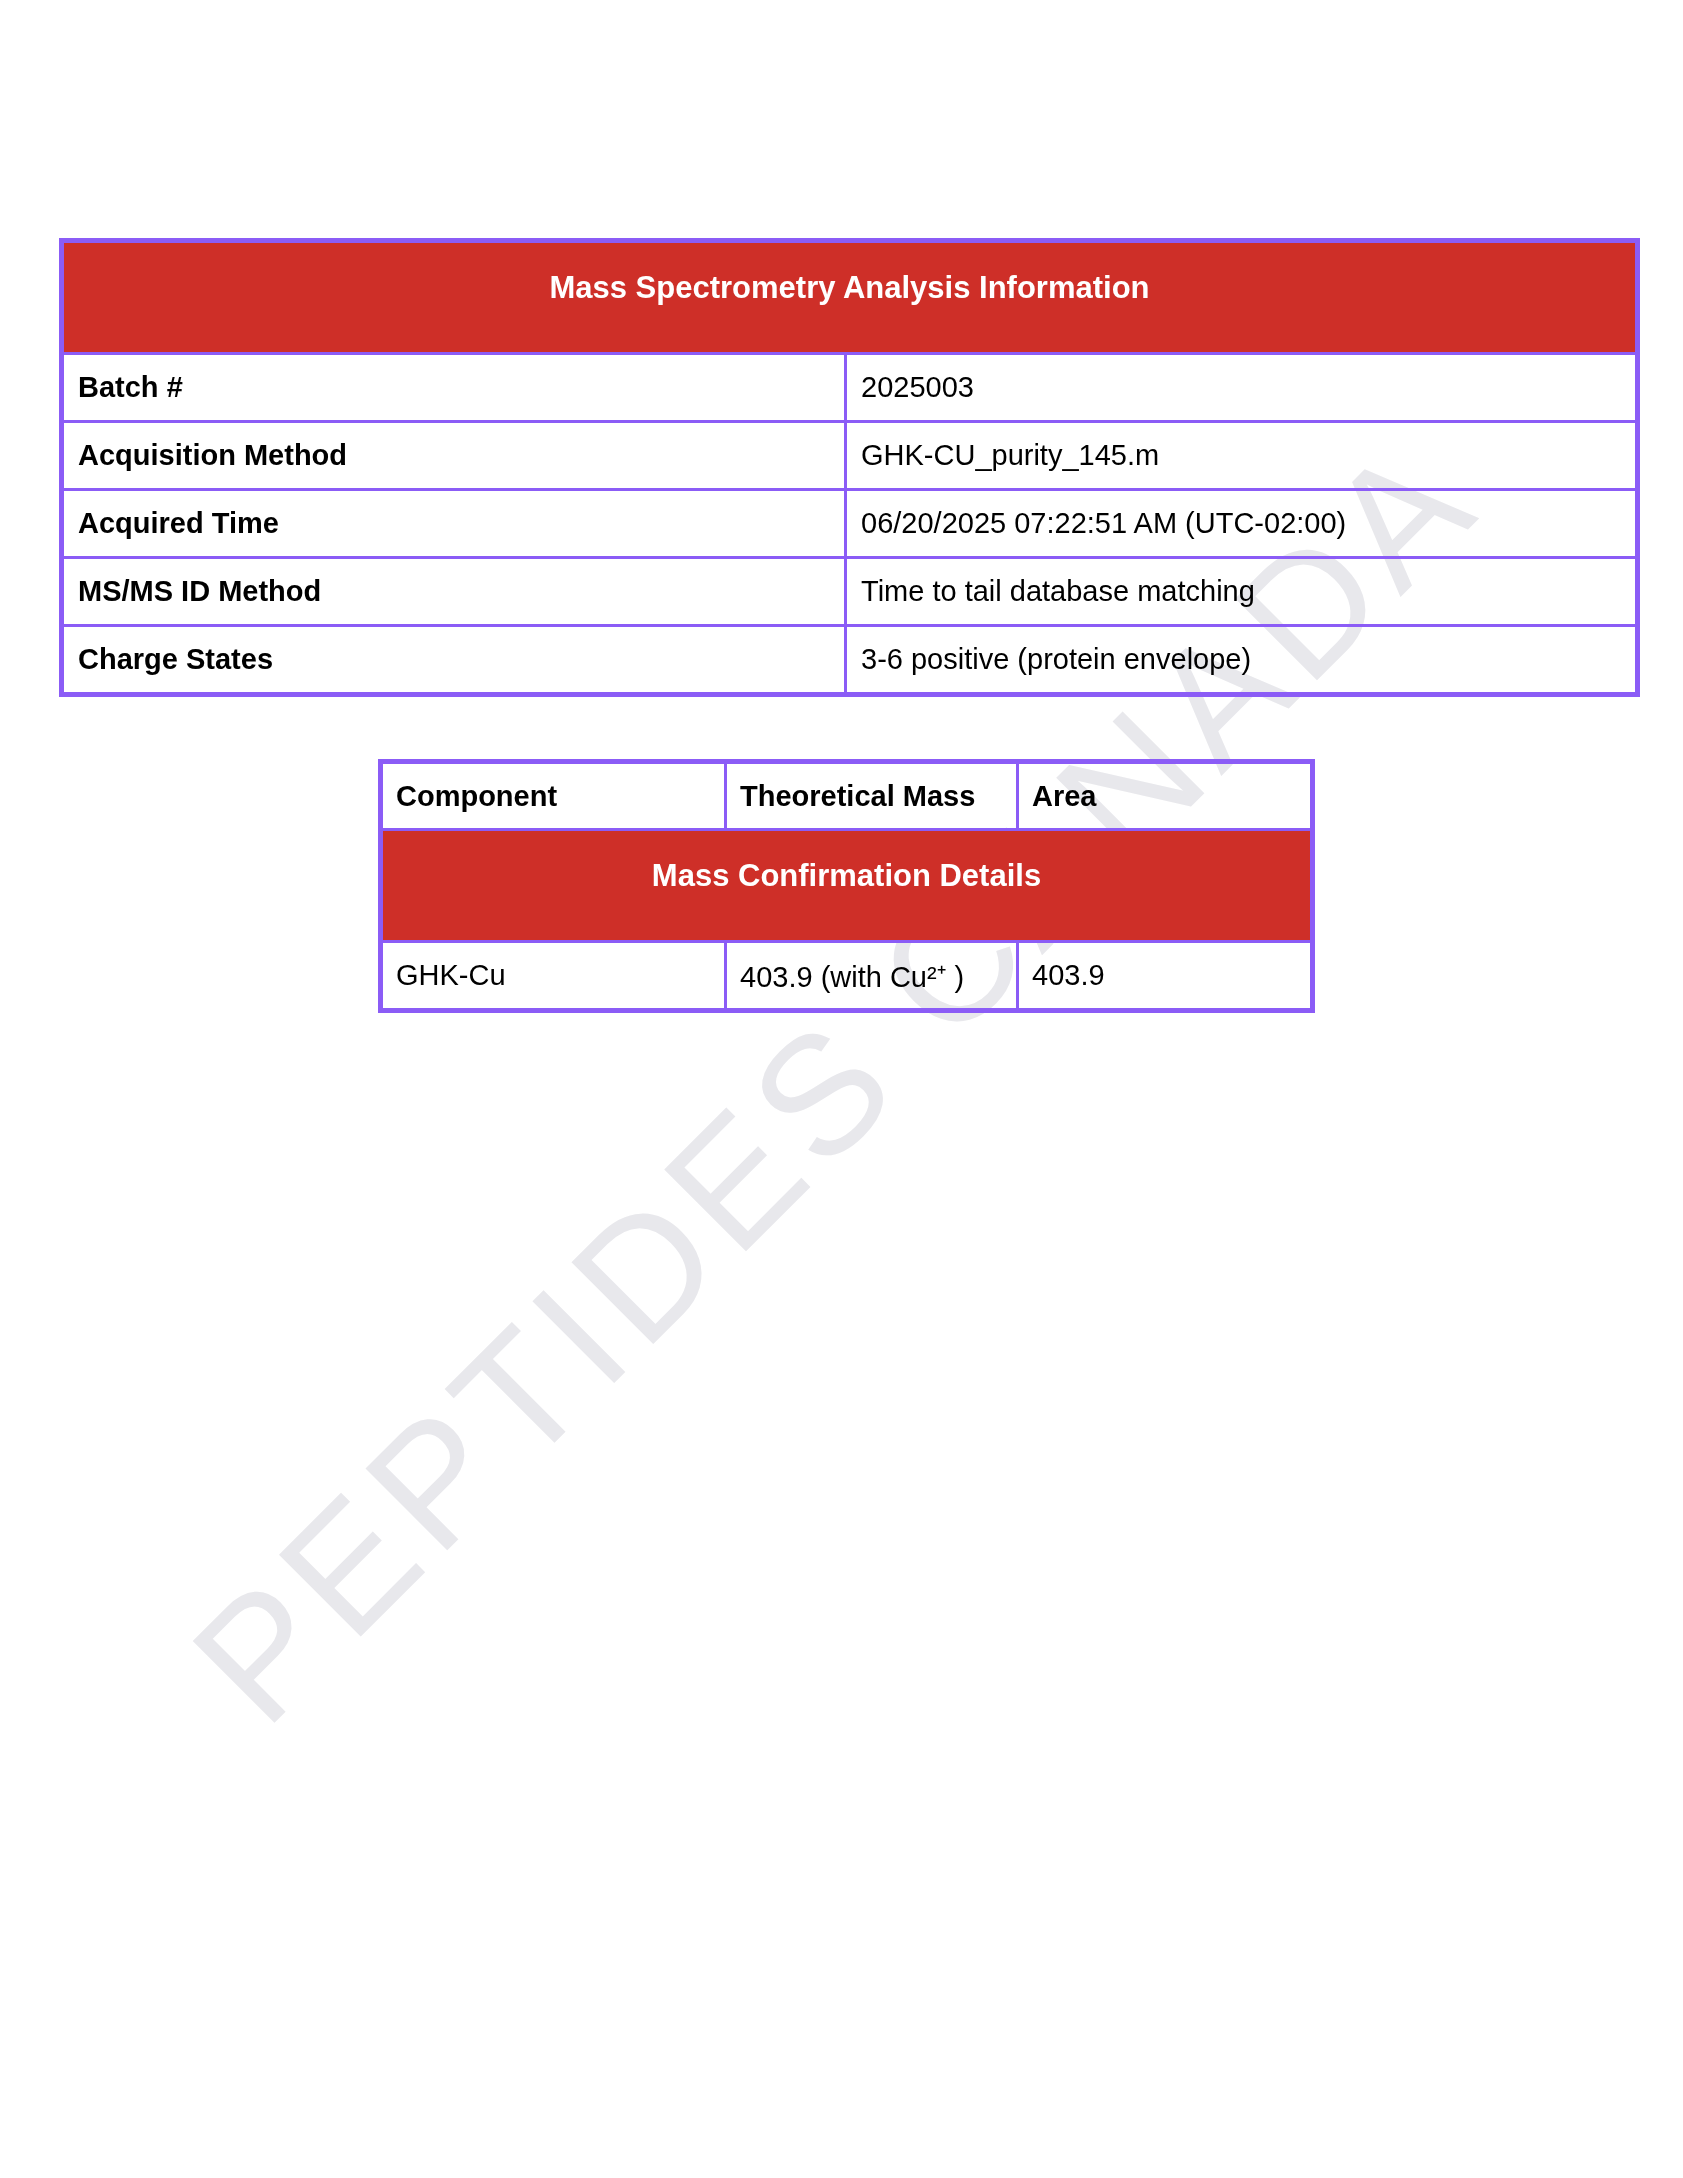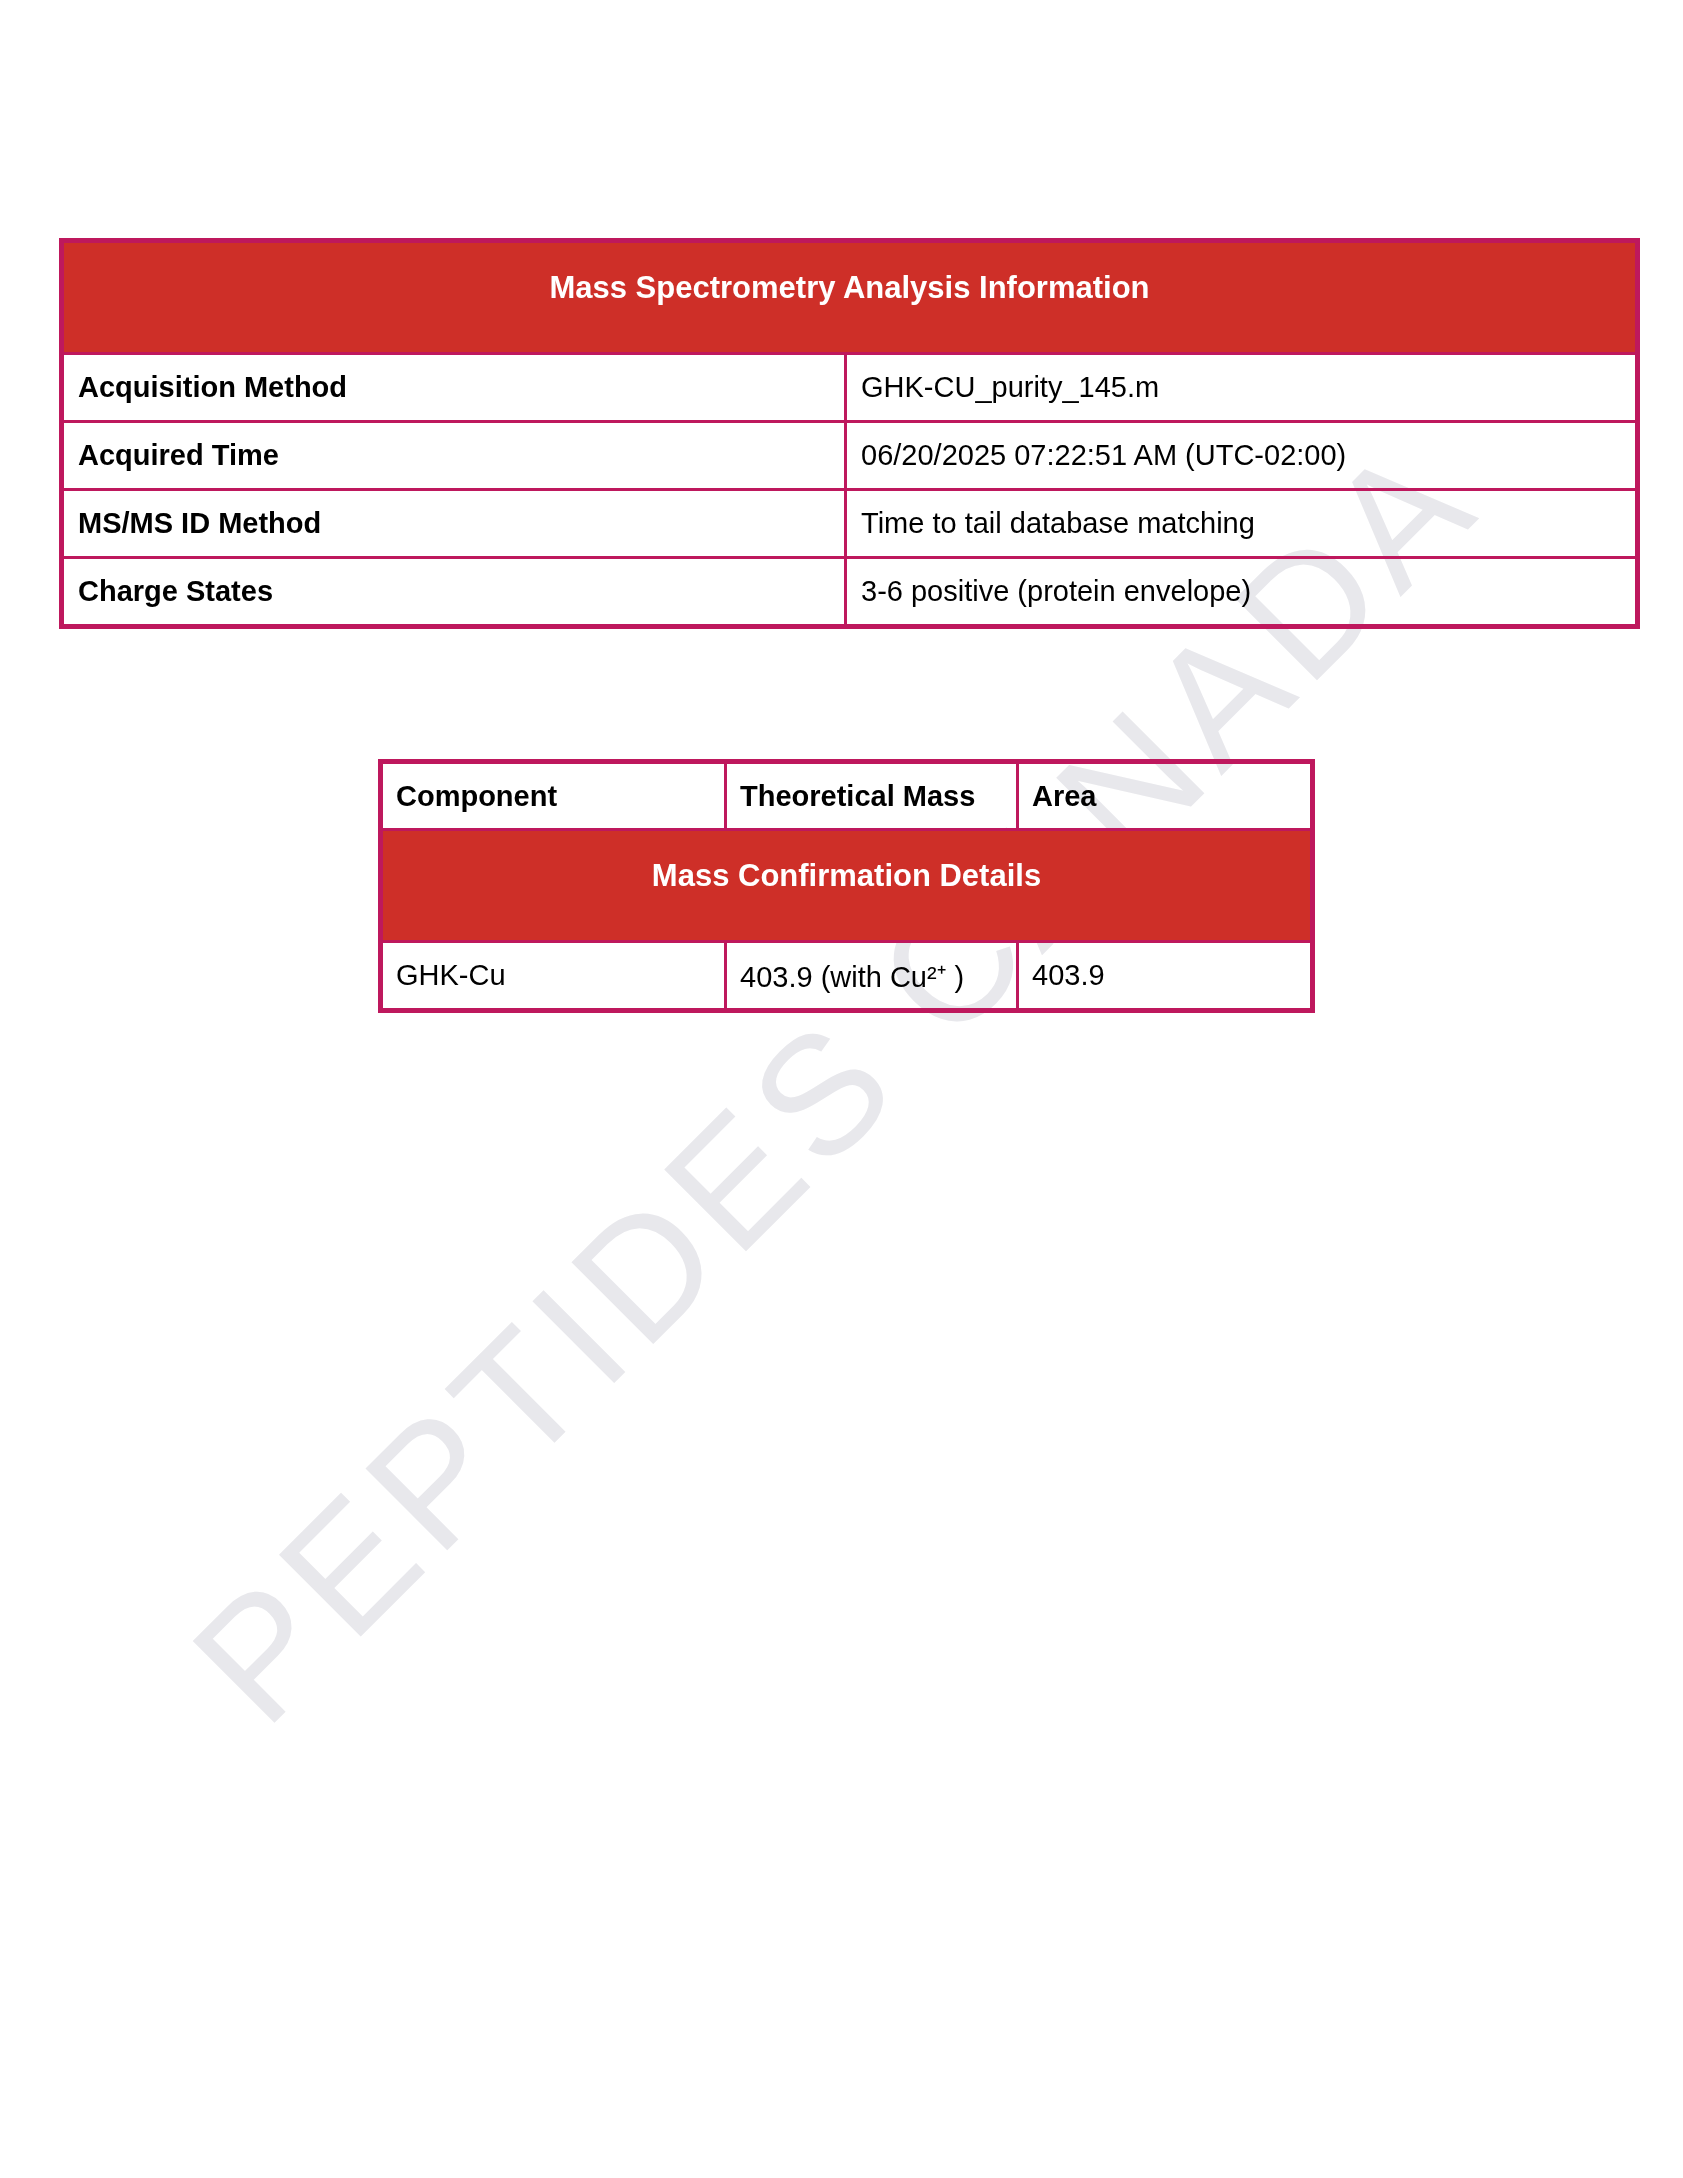--- a/index.html
+++ b/index.html
@@ -34,21 +34,21 @@
     pointer-events: none;
   }
 
   table {
     position: absolute;
     border-collapse: collapse;
     table-layout: fixed;
     z-index: 1;
   }
   table, th, td {
-    border: 3px solid #be185d;
+    border: 3px solid #8b5cf6;
   }
   table {
     border-width: 5px;
   }
 
   .analysis-table {
     left: 59px;
     top: 238px;
     width: 1576px;
   }
@@ -115,20 +115,24 @@
       <col style="width:784px">
       <col style="width:792px">
     </colgroup>
     <thead>
       <tr>
         <th class="red-title" colspan="2">Mass Spectrometry Analysis Information</th>
       </tr>
     </thead>
     <tbody>
       <tr>
+        <td class="row-label">Batch #</td>
+        <td class="row-value">2025003</td>
+      </tr>
+      <tr>
         <td class="row-label">Acquisition Method</td>
         <td class="row-value">GHK-CU_purity_145.m</td>
       </tr>
       <tr>
         <td class="row-label">Acquired Time</td>
         <td class="row-value">06/20/2025 07:22:51 AM (UTC-02:00)</td>
       </tr>
       <tr>
         <td class="row-label">MS/MS ID Method</td>
         <td class="row-value">Time to tail database matching</td>

